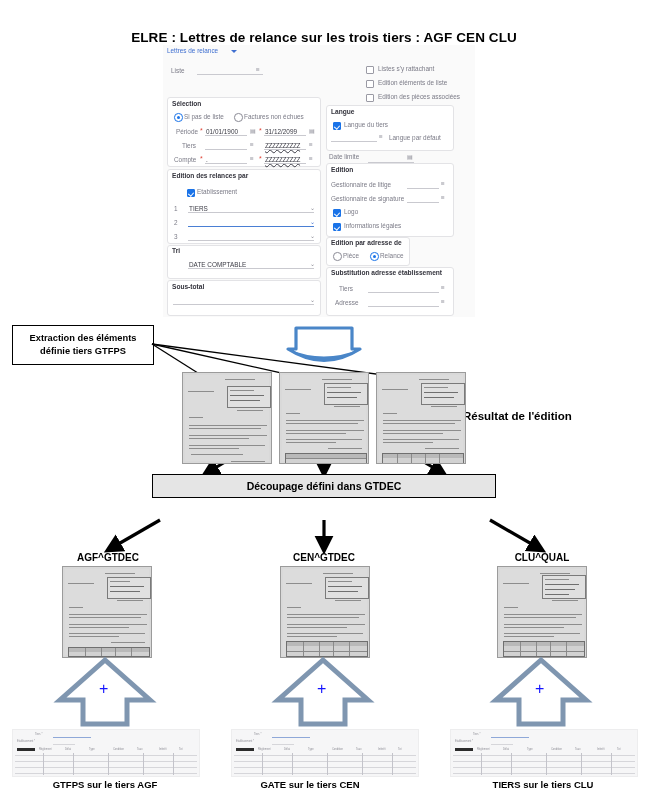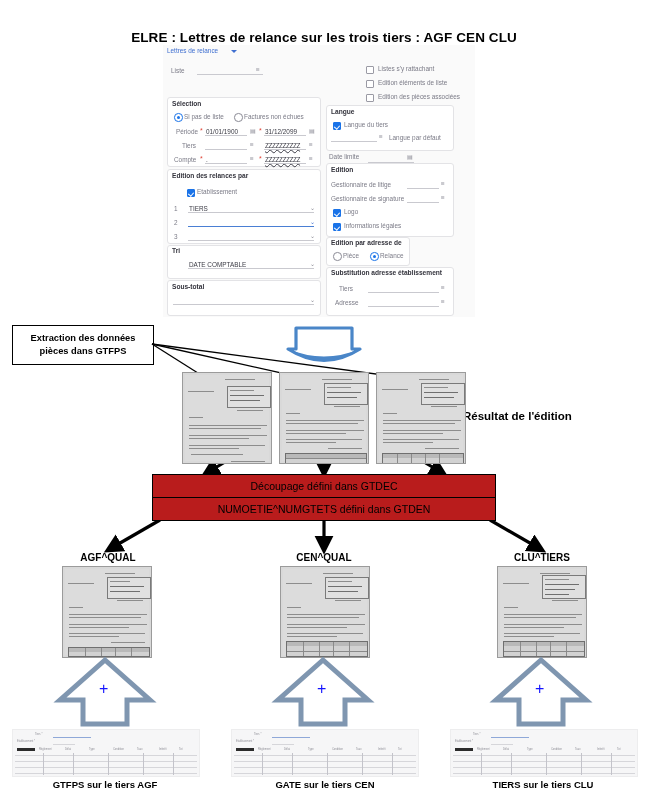--- a/index.html
+++ b/index.html
@@ -74,23 +74,23 @@
   .dl.d{background:#6f6f6f;}
   .dbox{position:absolute;border:1px solid #7a7a7a;background:#e0e0e0;}
   .dtable{position:absolute;border:1px solid #6f6f6f;background:#d2d2d2;}
   .dtable .r{position:absolute;left:0;right:0;height:1px;background:#8a8a8a;}
   .dtable .c{position:absolute;top:0;bottom:0;width:1px;background:#8a8a8a;}
   .dhdr{position:absolute;left:0;right:0;top:0;height:5px;background:#b9b9b9;}
 
   
   #boxstack{left:152px;top:474px;width:344px;}
   .stackrow{
-    border:1.6px solid #000;background:#b91c1c;height:22px;
+    border:1.6px solid #000;background:#e5e5e5;height:22px;
     display:flex;align-items:center;justify-content:center;
-    font-size:10.5px;font-weight:normal;color:#000;
+    font-size:10.5px;font-weight:bold;color:#000;
   }
   .stackrow+.stackrow{border-top:none;}
 
   
   .quallabel{position:absolute;font-size:10px;font-weight:bold;color:#000;text-align:center;}
 
   
   .gatelabel{position:absolute;font-size:9.5px;font-weight:bold;color:#000;text-align:center;}
 
   
@@ -231,22 +231,22 @@
   <div class="flabel" style="left:176px;top:240px;">Tiers</div>
   <div class="uline" style="left:205px;top:247px;width:71px;"></div>
   <div class="eq" style="left:278px;top:239px;">≡</div>
   <div class="flabel" style="left:172px;top:254px;">Adresse</div>
   <div class="uline" style="left:205px;top:261px;width:71px;"></div>
   <div class="eq" style="left:278px;top:253px;">≡</div>
 </div>
 
 <div class="abs" id="callout">
   <div>
-    <div>Extraction des données</div>
-    <div>pièces dans GTFPS</div>
+    <div>Extraction des éléments</div>
+    <div>définie tiers GTFPS</div>
   </div>
 </div>
 
 <div class="abs" id="result-label">Résultat de l'édition</div>
 
 <svg class="overlay" viewBox="0 0 648 798">
   <defs>
     <marker id="ah" markerWidth="7" markerHeight="7" refX="4.5" refY="3" orient="auto">
       <path d="M0,0 L6,3 L0,6 z" fill="#000"></path>
     </marker>
@@ -350,26 +350,25 @@
       <div class="c" style="left:14px;"></div>
       <div class="c" style="left:28px;"></div>
       <div class="c" style="left:42px;"></div>
       <div class="c" style="left:56px;"></div>
     </div>
   </div>
 </div>
 
 <div class="abs" id="boxstack">
   <div class="stackrow">Découpage défini dans GTDEC</div>
-  <div class="stackrow">NUMOETIE^NUMGTETS défini dans GTDEN</div>
-</div>
-
-<div class="quallabel" style="left:58px;top:552px;width:100px;">AGF^QUAL</div>
-<div class="quallabel" style="left:274px;top:552px;width:100px;">CEN^QUAL</div>
-<div class="quallabel" style="left:492px;top:552px;width:100px;">CLU^TIERS</div>
+</div>
+
+<div class="quallabel" style="left:58px;top:552px;width:100px;">AGF^GTDEC</div>
+<div class="quallabel" style="left:274px;top:552px;width:100px;">CEN^GTDEC</div>
+<div class="quallabel" style="left:492px;top:552px;width:100px;">CLU^QUAL</div>
 
 <div class="docthumb" style="left:62px;top:566px;width:88px;height:90px;">
   <div class="page">
     <div class="dl" style="left:40px;top:4px;width:30px;"></div>
     <div class="dbox" style="left:42px;top:8px;width:42px;height:20px;">
       <div class="dl" style="left:2px;top:3px;width:20px;"></div>
       <div class="dl d" style="left:2px;top:8px;width:34px;"></div>
       <div class="dl d" style="left:2px;top:13px;width:30px;"></div>
     </div>
     <div class="dl" style="left:3px;top:14px;width:26px;"></div>
@@ -504,21 +503,21 @@
   <div class="gl" style="left:2px;top:25px;width:182px;"></div>
   <div class="gl" style="left:2px;top:31px;width:182px;"></div>
   <div class="gl" style="left:2px;top:37px;width:182px;"></div>
   <div class="gl" style="left:2px;top:43px;width:182px;"></div>
   <div class="gb" style="left:95px;top:23px;width:1px;height:22px;"></div>
   <div class="gb" style="left:30px;top:23px;width:1px;height:22px;"></div>
   <div class="gb" style="left:60px;top:23px;width:1px;height:22px;"></div>
   <div class="gb" style="left:130px;top:23px;width:1px;height:22px;"></div>
   <div class="gb" style="left:160px;top:23px;width:1px;height:22px;"></div>
 </div>
-<div class="gatelabel" style="left:232px;top:779px;width:186px;">GATE sur le tiers CEN</div>
+<div class="gatelabel" style="left:217px;top:779px;width:186px;">GATE sur le tiers CEN</div>
 
 <div class="gatethumb" style="left:450px;top:729px;width:186px;height:46px;">
   <div class="gt" style="left:22px;top:3px;">Tiers *</div>
   <div class="gl" style="left:40px;top:7px;width:38px;background:#8fa8d8;"></div>
   <div class="gt" style="left:4px;top:10px;">Etablissement *</div>
   <div class="gl" style="left:40px;top:14px;width:22px;"></div>
   <div class="gb" style="left:4px;top:18px;width:18px;height:3px;background:#2b2b2b;"></div>
   <div class="gt" style="left:26px;top:18px;">Règlement</div>
   <div class="gt" style="left:52px;top:18px;">Délai</div>
   <div class="gt" style="left:76px;top:18px;">Type</div>

